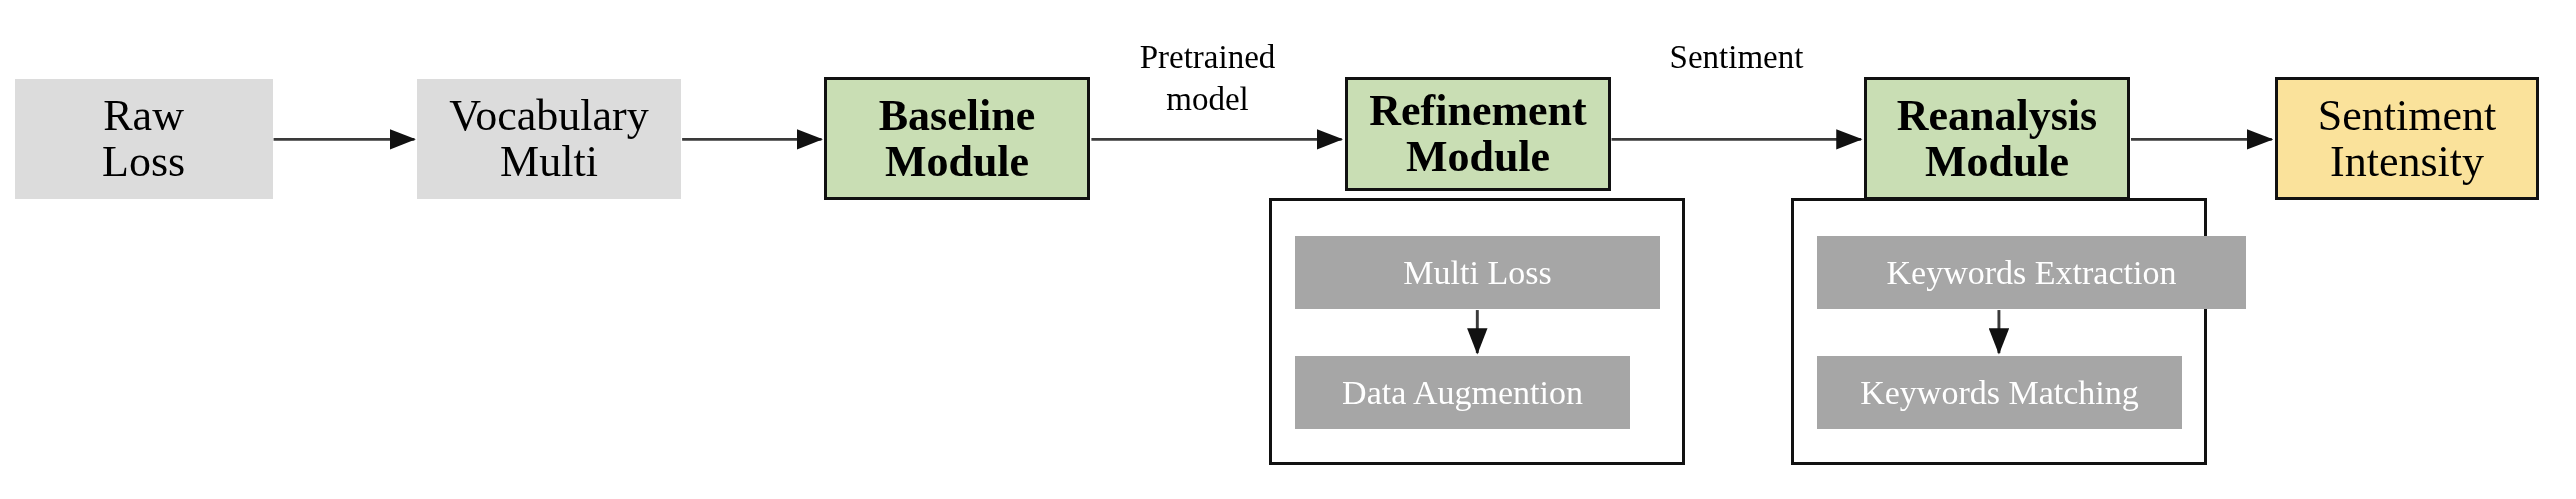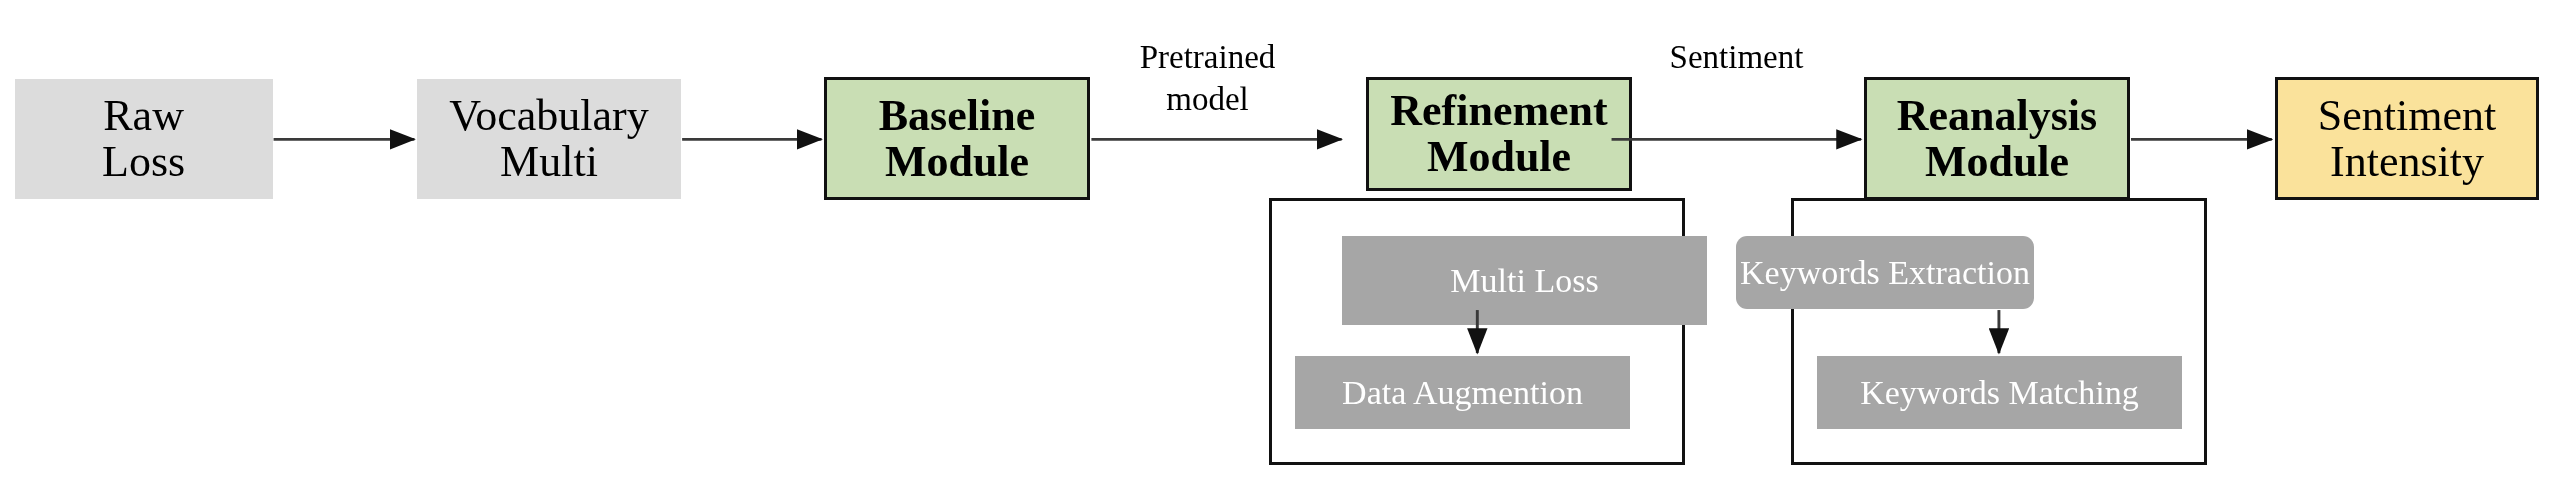--- a/index.html
+++ b/index.html
@@ -71,21 +71,21 @@
   <div class="node fill-gray" style="left:417px;top:79px;width:264px;height:120px;">
     <span>Vocabulary</span>
     <span>Multi</span>
   </div>
 
   <div class="node fill-green" style="left:824px;top:77px;width:266px;height:123px;">
     <span>Baseline</span>
     <span>Module</span>
   </div>
 
-  <div class="node fill-green" style="left:1345px;top:77px;width:266px;height:114px;margin-left:21px;">
+  <div class="node fill-green" style="left:1345px;top:77px;width:266px;height:114px;">
     <span>Refinement</span>
     <span>Module</span>
   </div>
 
   <div class="node fill-green" style="left:1864px;top:77px;width:266px;height:123px;">
     <span>Reanalysis</span>
     <span>Module</span>
   </div>
 
   <div class="node fill-yellow" style="left:2275px;top:77px;width:264px;height:123px;">
@@ -96,25 +96,25 @@
   <div class="edge-label" style="left:1076px;top:36px;width:263px;text-align:center;">
     <span>Pretrained</span>
     <span>model</span>
   </div>
 
   <div class="edge-label" style="left:1605px;top:36px;width:263px;">
     <span>Sentiment</span>
   </div>
 
   <div class="subbox" style="left:1269px;top:198px;width:416px;height:267px;"></div>
-  <div class="step" style="left:1342px;top:236px;width:365px;height:89px;">Multi Loss</div>
+  <div class="step" style="left:1295px;top:236px;width:365px;height:73px;">Multi Loss</div>
   <div class="step" style="left:1295px;top:356px;width:335px;height:73px;">Data Augmention</div>
 
   <div class="subbox" style="left:1791px;top:198px;width:416px;height:267px;"></div>
-  <div class="step" style="left:1736px;top:236px;width:298px;height:73px;border-radius:11px;">Keywords Extraction</div>
+  <div class="step" style="left:1817px;top:236px;width:429px;height:73px;">Keywords Extraction</div>
   <div class="step" style="left:1817px;top:356px;width:365px;height:73px;">Keywords Matching</div>
 
   <svg class="arrows" viewBox="0 0 3531 684">
     <defs>
       <marker id="ah" markerWidth="9" markerHeight="7" refX="8.5" refY="3.5" orient="auto" markerUnits="strokeWidth">
         <path d="M0,0 L9,3.5 L0,7 Z" fill="#111111"></path>
       </marker>
     </defs>
     <g>
       <line x1="375" y1="191" x2="568" y2="191" stroke-width="4" marker-end="url(#ah)"></line>

